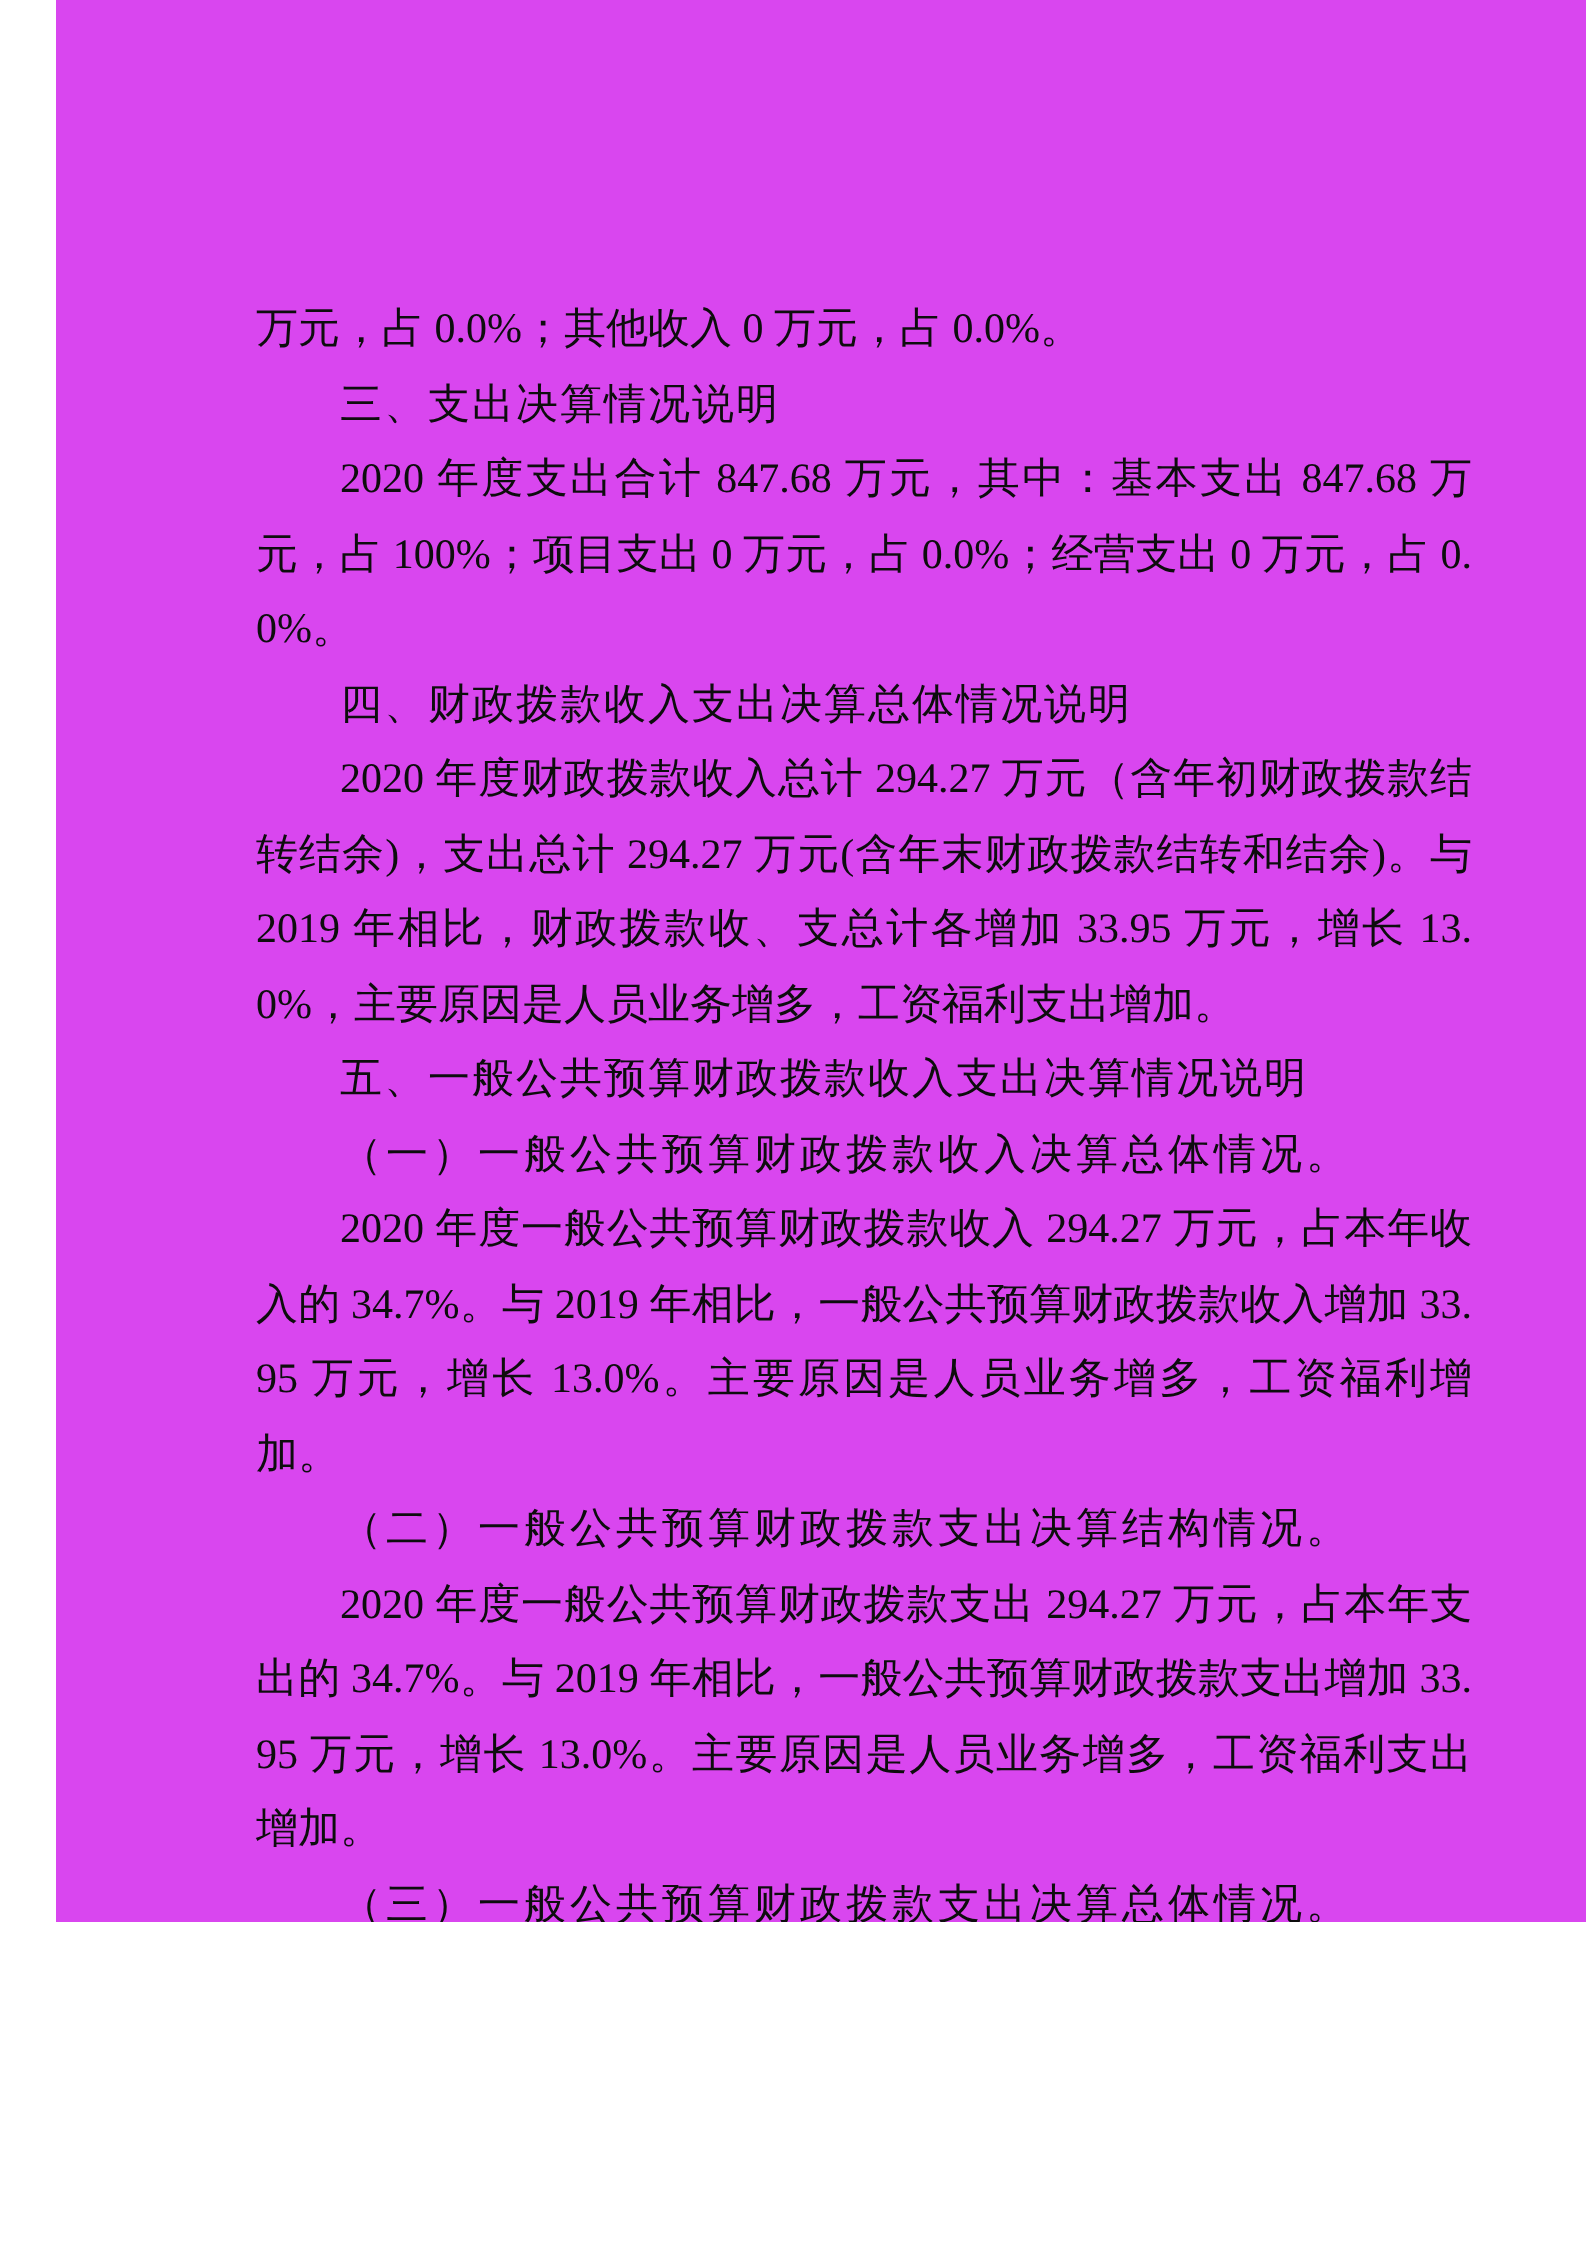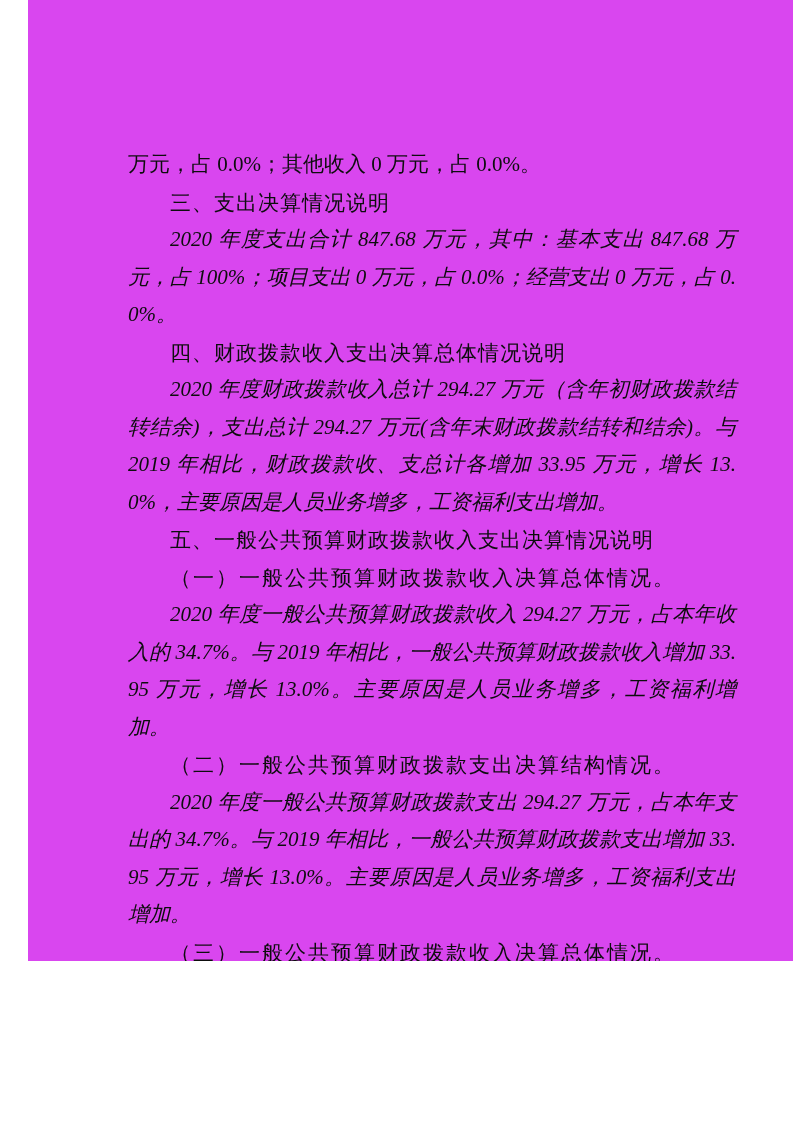--- a/index.html
+++ b/index.html
@@ -30,21 +30,20 @@
     line-height: 37.5px;
     font-weight: normal;
     text-align: justify;
     word-break: break-all;
   }
   .continuation {
     text-indent: 0;
   }
   .para {
     text-indent: 42px;
-    font-style: italic;
   }
   .heading {
     font-family: "Liberation Sans", "DejaVu Sans", sans-serif;
     font-weight: 700;
     text-indent: 42px;
     text-align: left;
     letter-spacing: 1px;
   }
   .subheading {
     font-family: Liberation Sans, sans-serif;
@@ -83,17 +82,17 @@
     <h2 class="heading">五、一般公共预算财政拨款收入支出决算情况说明</h2>
 
     <h3 class="subheading">（一）一般公共预算财政拨款收入决算总体情况。</h3>
 
     <p class="para">2020 年度一般公共预算财政拨款收入 294.27 万元，占本年收入的 34.7%。与 2019 年相比，一般公共预算财政拨款收入增加 33.95 万元，增长 13.0%。主要原因是人员业务增多，工资福利增加。</p>
 
     <h3 class="subheading">（二）一般公共预算财政拨款支出决算结构情况。</h3>
 
     <p class="para">2020 年度一般公共预算财政拨款支出 294.27 万元，占本年支出的 34.7%。与 2019 年相比，一般公共预算财政拨款支出增加 33.95 万元，增长 13.0%。主要原因是人员业务增多，工资福利支出增加。</p>
 
-    <h3 class="subheading">（三）一般公共预算财政拨款收入决算总体情况。</h3>
+    <h3 class="subheading">（三）一般公共预算财政拨款支出决算总体情况。</h3>
   </div>
 
   <div class="page-number">-13-</div>
 </div>
 
 </body></html>

